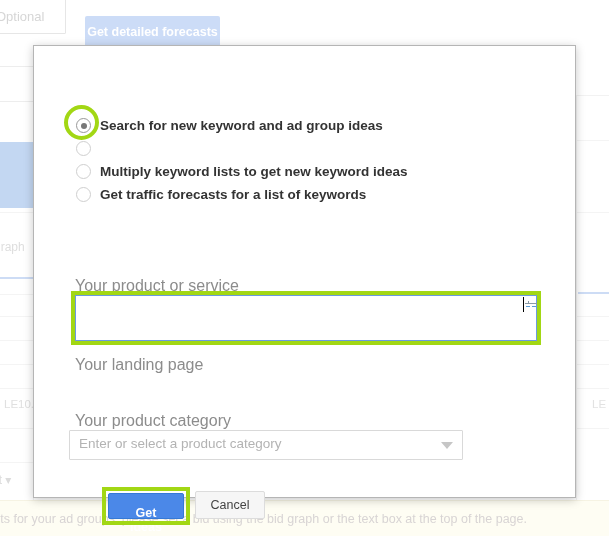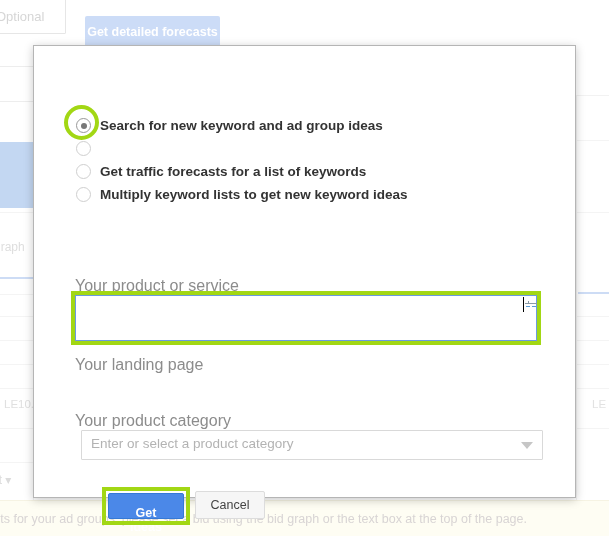--- a/index.html
+++ b/index.html
@@ -301,22 +301,22 @@
     font-family: "Liberation Sans", sans-serif;
     font-size: 13.5px;
     color: #333333;
     border-radius: 1px;
   }
   .text-input::placeholder { color: #b3b3b3; opacity: 1; }
   .in-landing { top: 328px; }
 
   .select-wrap {
     position: absolute;
-    left: 47px; top: 384px;
-    width: 462px; height: 30px;
+    left: 35px; top: 384px;
+    width: 394px; height: 30px;
   }
   .select-box {
     position: absolute;
     inset: 0;
     border: 1px solid #d9d9d9;
     background: #ffffff;
     border-radius: 1px;
   }
   .select-text {
     position: absolute;
@@ -440,26 +440,26 @@
         <span class="radio-hl"></span>
         <span class="radio-label">Search for new keyword and ad group ideas</span>
       </div>
 
       <div class="radio-row">
         <span class="radio-dot"></span>
       </div>
 
       <div class="radio-row">
         <span class="radio-dot"></span>
-        <span class="radio-label">Get traffic forecasts for a list of keywords</span>
+        <span class="radio-label">Multiply keyword lists to get new keyword ideas</span>
       </div>
 
       <div class="radio-row">
         <span class="radio-dot"></span>
-        <span class="radio-label">Multiply keyword lists to get new keyword ideas</span>
+        <span class="radio-label">Get traffic forecasts for a list of keywords</span>
       </div>
     </div>
 
 
     <div class="field-label lbl-product">Your product or service</div>
 
     <div class="ta-wrap">
       <textarea class="product-textarea" placeholder="" style=""></textarea>
       <span class="ta-caret"></span>
       <span class="ta-imemark">

